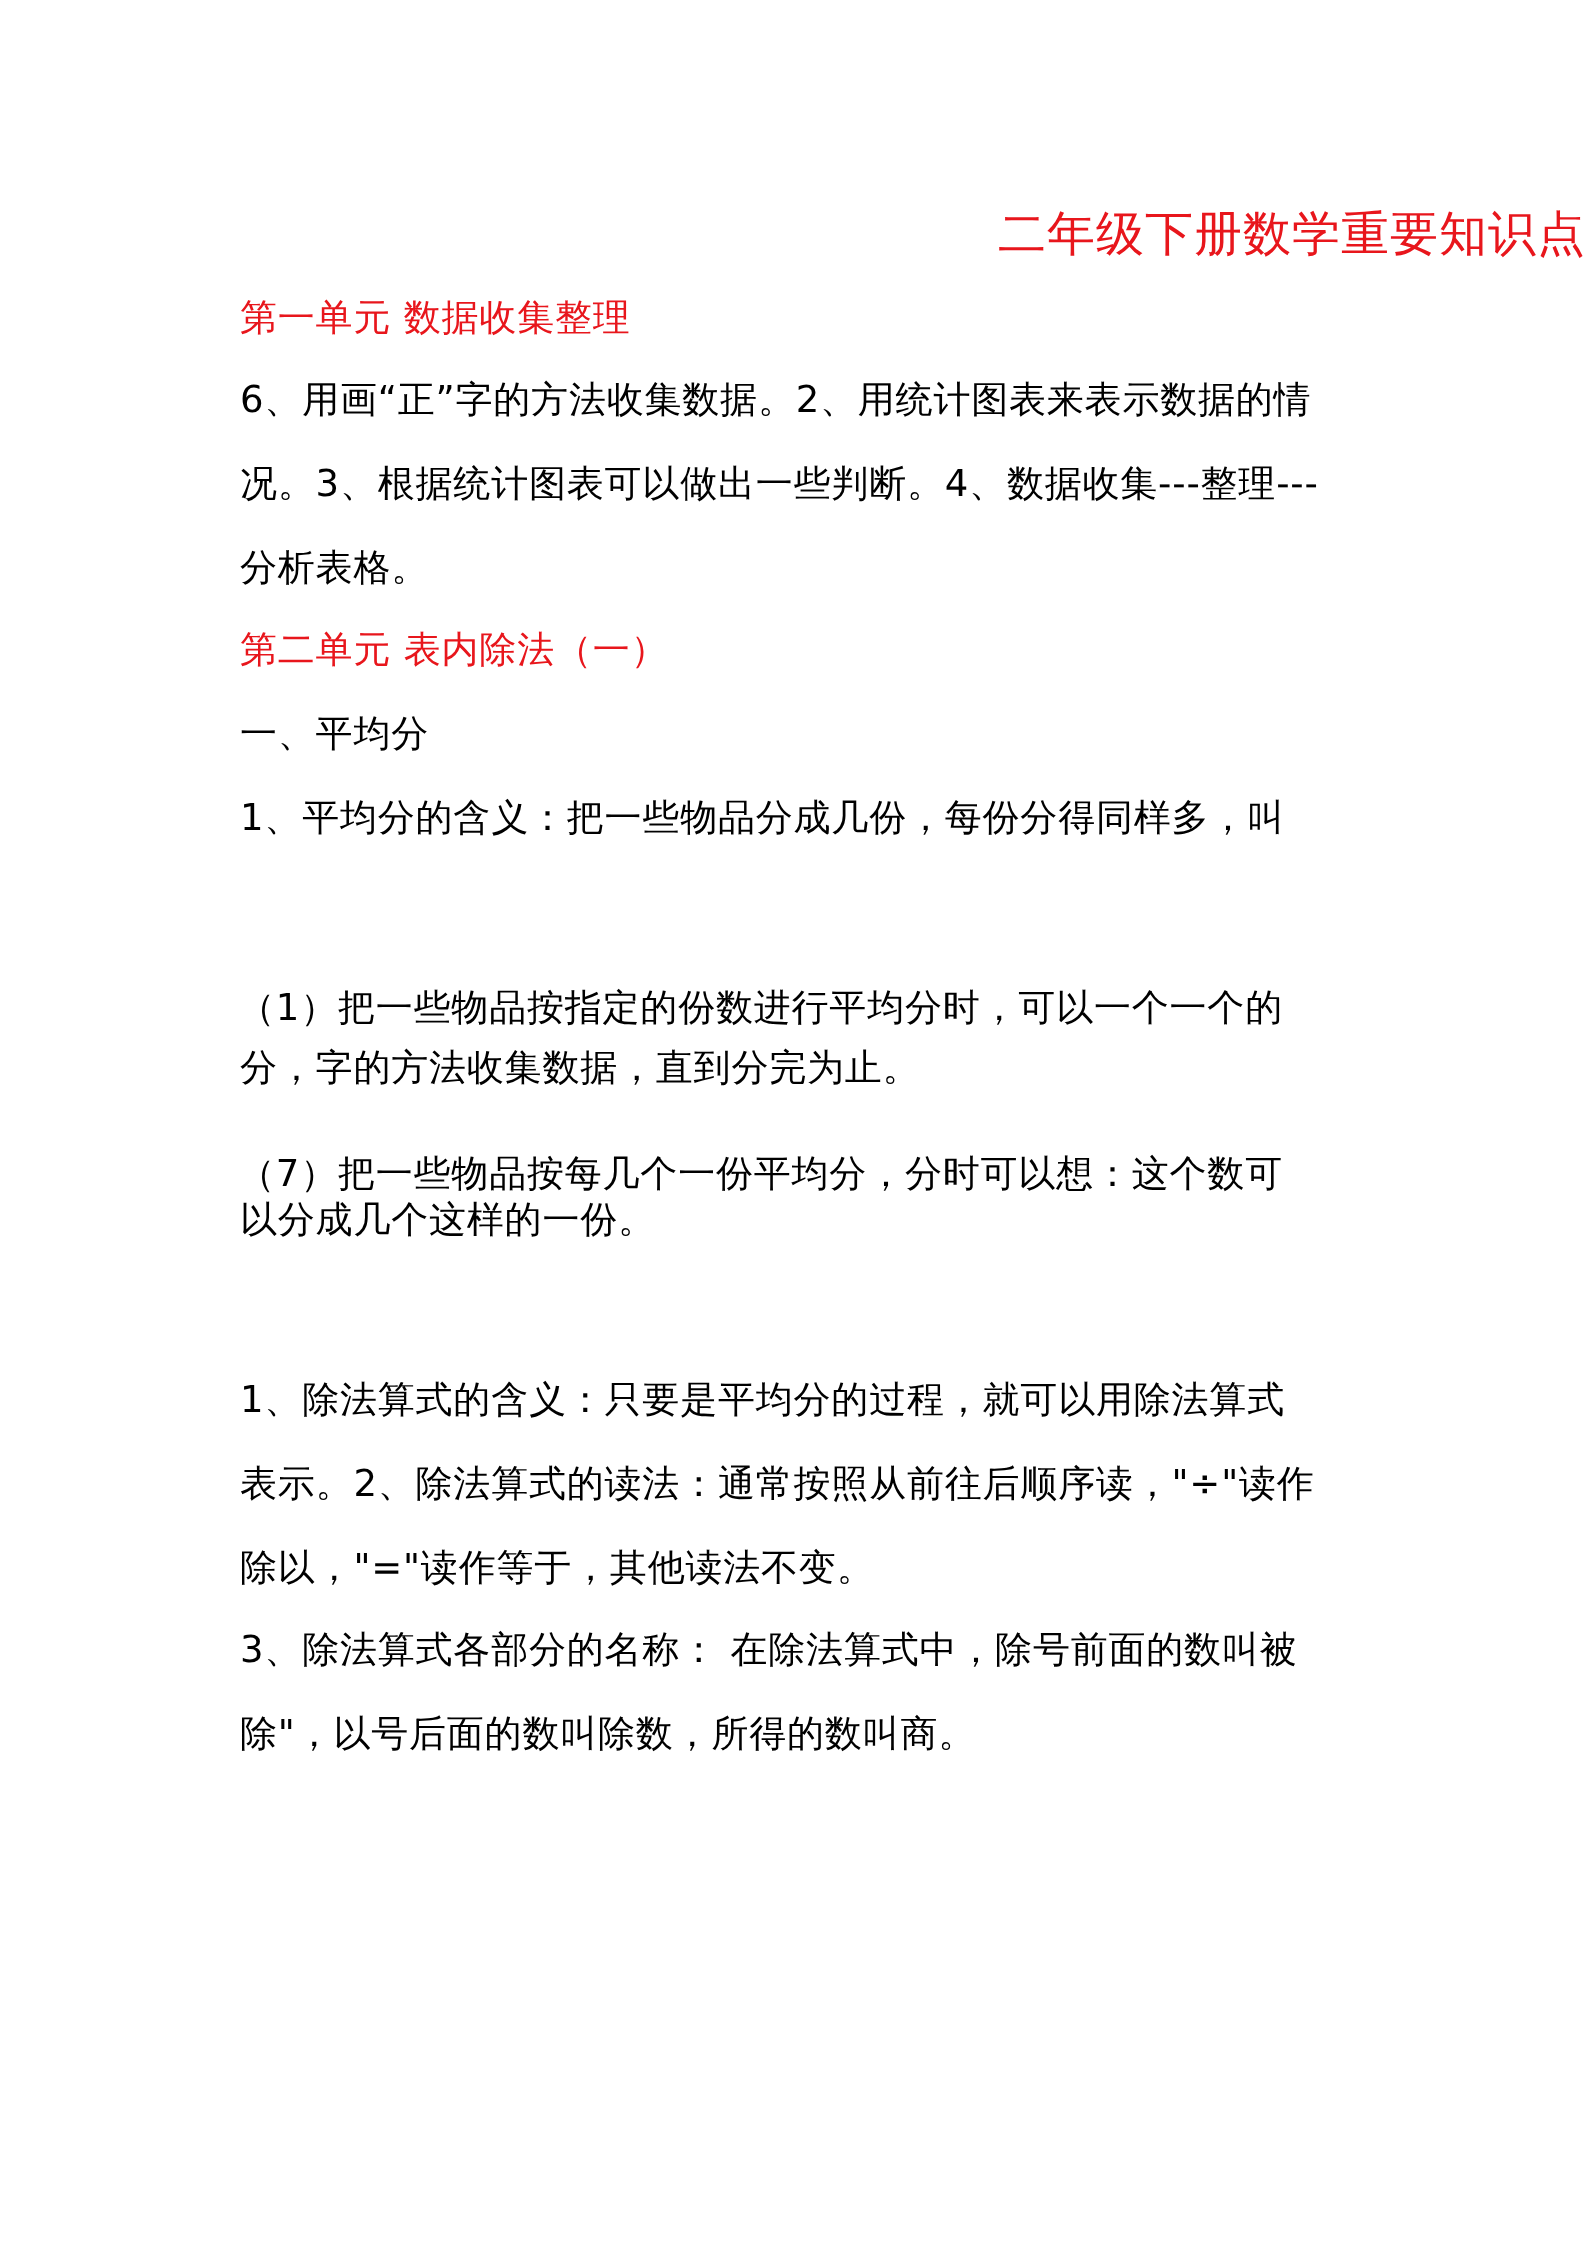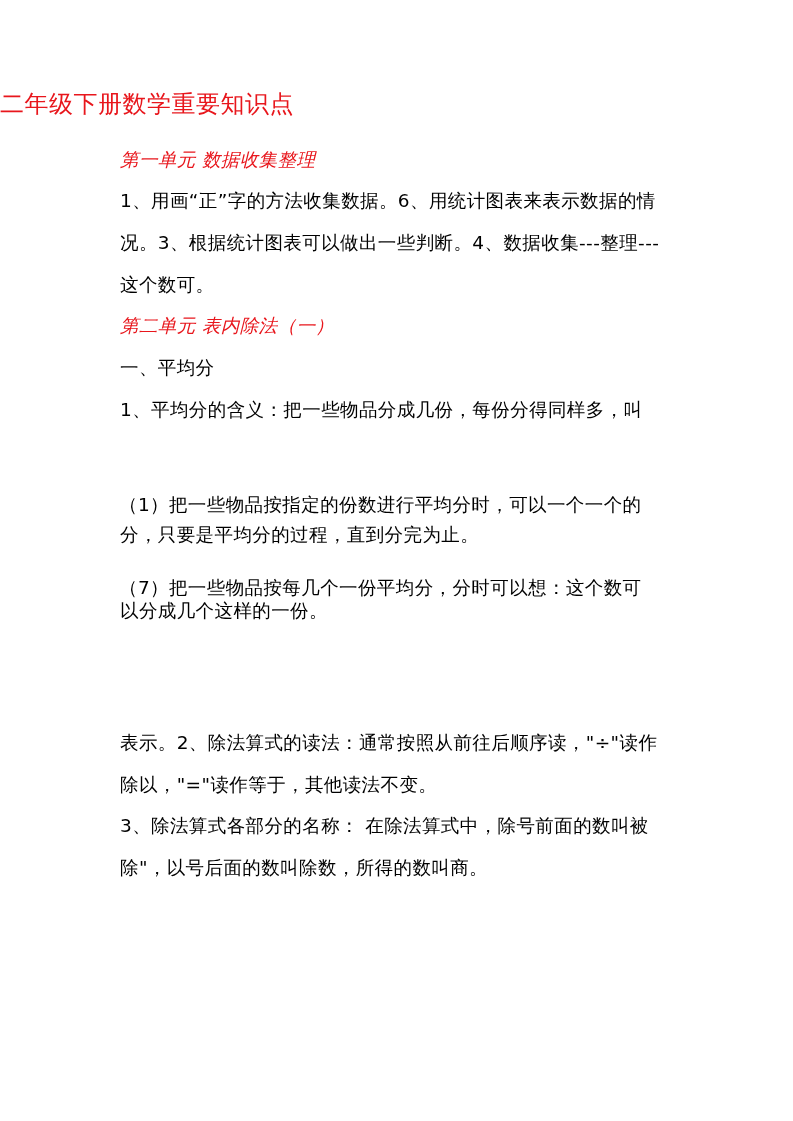--- a/index.html
+++ b/index.html
@@ -1,41 +1,42 @@
 <!DOCTYPE html>
 <html><head>
 <meta charset="utf-8">
 <style>
   html, body { margin: 0; padding: 0; background: #ffffff; }
   body { width: 793px; height: 1121px; position: relative; overflow: hidden;
          font-family: "DejaVu Sans", "Liberation Sans", sans-serif; color: #000; }
   .page { position: absolute; left: 0; top: 0; width: 793px; height: 1121px; }
-  .title { position: absolute; top: 88px; left: 0; width: 793px; text-align: left;
+  .title { position: absolute; top: 101px; left: 0; width: 793px; text-align: right;
            font-size: 24px; line-height: 32px; color: #e8161c; letter-spacing: 0.5px; }
   .line { position: absolute; left: 120px; width: 560px; font-size: 18.5px; line-height: 26px;
           white-space: nowrap; letter-spacing: 0.4px; }
-  .red { color: #e8161c; font-style: italic; }
+  .red { color: #e8161c; }
   .indent { left: 119px; margin-top: 12px; }
 </style>
 </head>
 <body>
 
 <div class="page">
   <div class="title">二年级下册数学重要知识点</div>
 
   <div class="line red" style="top:147px">第一单元  数据收集整理</div>
-  <div class="line" style="top:188px">1、用画“正”字的方法收集数据。6、用统计图表来表示数据的情</div>
+  <div class="line" style="top:188px">6、用画“正”字的方法收集数据。2、用统计图表来表示数据的情</div>
   <div class="line" style="top:230px">况。3、根据统计图表可以做出一些判断。4、数据收集---整理---</div>
-  <div class="line" style="top:272px">这个数可。</div>
+  <div class="line" style="top:272px">分析表格。</div>
 
   <div class="line" style="top:355px">一、平均分</div>
   <div class="line red" style="top:313px">第二单元  表内除法（一）</div>
   <div class="line" style="top:397px">1、平均分的含义：把一些物品分成几份，每份分得同样多，叫</div>
   <div class="line indent" style="top:480px">（1）把一些物品按指定的份数进行平均分时，可以一个一个的</div>
-  <div class="line" style="top:522px">分，只要是平均分的过程，直到分完为止。</div>
+  <div class="line" style="top:522px">分，字的方法收集数据，直到分完为止。</div>
   <div class="line indent" style="top:563px">（7）把一些物品按每几个一份平均分，分时可以想：这个数可</div>
   <div class="line" style="top:598px">以分成几个这样的一份。</div>
 
+  <div class="line" style="top:688px">1、除法算式的含义：只要是平均分的过程，就可以用除法算式</div>
   <div class="line" style="top:730px">表示。2、除法算式的读法：通常按照从前往后顺序读，"÷"读作</div>
   <div class="line" style="top:772px">除以，"="读作等于，其他读法不变。</div>
   <div class="line" style="top:813px">3、除法算式各部分的名称：  在除法算式中，除号前面的数叫被</div>
   <div class="line" style="top:855px">除"，以号后面的数叫除数，所得的数叫商。</div>
 </div>
 
 </body></html>

